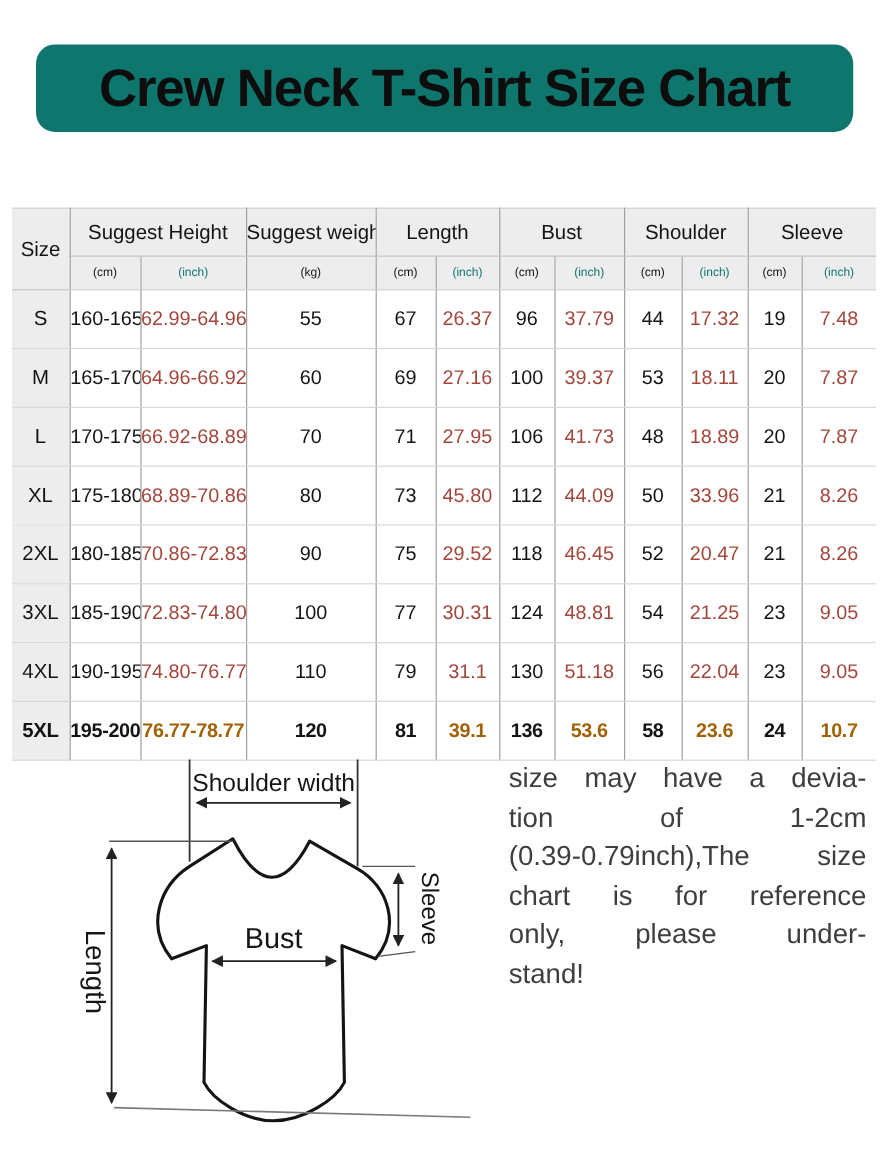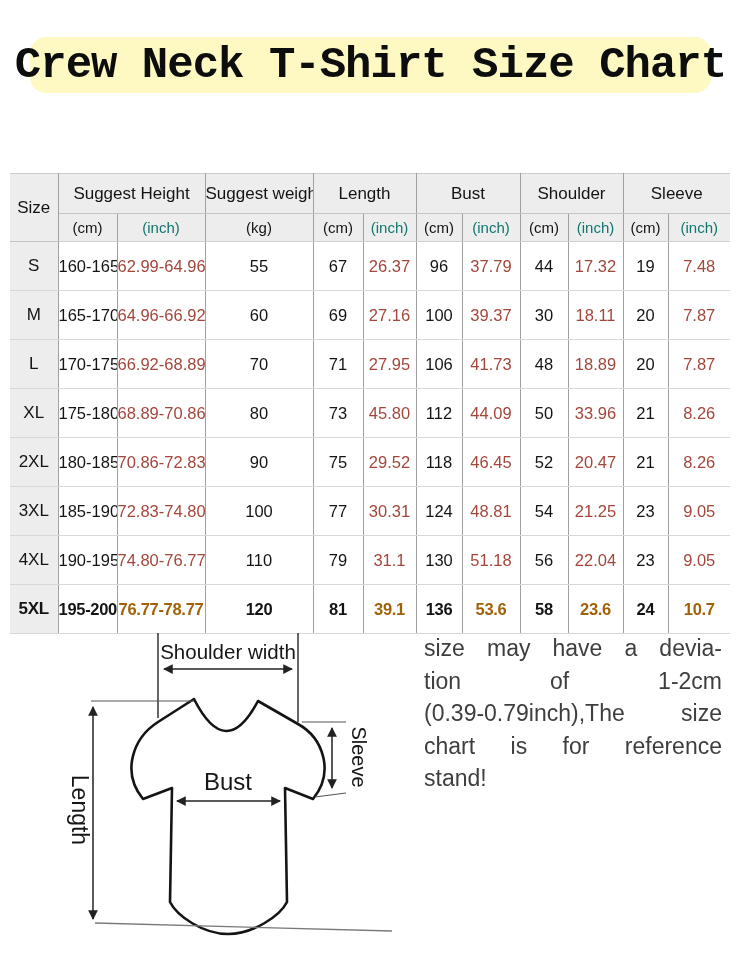--- a/index.html
+++ b/index.html
@@ -4,23 +4,23 @@
 <style>
   * { margin: 0; padding: 0; box-sizing: border-box; }
   html, body { background: #fff; }
   body { font-family: "Liberation Sans", sans-serif; }
   .page {
     position: relative; width: 740px; height: 962px;
     background: #ffffff; overflow: hidden; margin: 0 auto;
   }
   
   .title-box {
-    position: absolute; left: 30px; top: 37px; width: 681px; height: 56px;
-    background: #fef9c3; border-radius: 16px;
-    display: flex; align-items: center; justify-content: center; font-family: Liberation Mono, monospace;
+    position: absolute; left: 30px; top: 37px; width: 681px; height: 73px;
+    background: #0f766e; border-radius: 16px;
+    display: flex; align-items: center; justify-content: center;
   }
   .title-box h1 {
     font-size: 44px; font-weight: 700; letter-spacing: -1px; color: #0d0d0d;
     white-space: nowrap;
   }
   
   .table-wrap { position: absolute; left: 10px; top: 148px; width: 720px; }
   table.size-table {
     border-collapse: collapse; table-layout: fixed; width: 720px;
     font-family: Liberation Sans, sans-serif;
@@ -28,21 +28,21 @@
   }
   .size-table th, .size-table td {
     text-align: center; vertical-align: middle; color: #141414;
     font-weight: 400; overflow: hidden; white-space: nowrap;
   }
   .size-table th:not(:last-child), .size-table td:not(:last-child) {
     border-right: 1px solid #a0a0a0;
   }
   .size-table thead th { background: #ededed; border-top: 1px solid #cccccc; }
   .group-row th { height: 40px; font-size: 17px; border-bottom: 1px solid #c4c4c4; }
-  .unit-row th { height: 28px; font-size: 15px; border-bottom: 1px solid #cfcfcf; }
+  .unit-row th { height: 28px; font-size: 10px; border-bottom: 1px solid #cfcfcf; }
   .size-table tbody td { height: 49px; font-size: 16.5px; border-bottom: 1px solid #d8d8d8; }
   .size-table tbody td.size-cell { background: #ededed; font-size: 17px; }
   .size-table .inch { color: #a3463c; }
   .size-table .unit-row .inch { color: #0f766e; }
   .size-table tr.bold-row td { font-weight: 700; letter-spacing: -0.3px; }
   .size-table tr.bold-row td.inch { color: #a16207; }
   
   .diagram { position: absolute; left: 35px; top: 628px; width: 380px; height: 320px; }
   .diagram text { font-family: "Liberation Sans", sans-serif; fill: #161616; }
   
@@ -119,21 +119,21 @@
           </tr>
           <tr>
             <td class="size-cell">M</td>
             <td>165-170</td>
             <td class="inch">64.96-66.92</td>
             <td>60</td>
             <td>69</td>
             <td class="inch">27.16</td>
             <td>100</td>
             <td class="inch">39.37</td>
-            <td>30</td>
+            <td>53</td>
             <td class="inch">18.11</td>
             <td>20</td>
             <td class="inch">7.87</td>
           </tr>
           <tr>
             <td class="size-cell">L</td>
             <td>170-175</td>
             <td class="inch">66.92-68.89</td>
             <td>70</td>
             <td>71</td>
@@ -257,16 +257,17 @@
 
     <text x="228" y="790" text-anchor="middle" font-size="24">Bust</text>
     <line x1="177" y1="801" x2="280" y2="801" stroke="#222" stroke-width="1.5" marker-start="url(#ah)" marker-end="url(#ah)"></line>
   </svg>
 
   <div class="note">
     <div class="note-line">size may have a devia-</div>
     <div class="note-line">tion of 1-2cm</div>
     <div class="note-line">(0.39-0.79inch),The size</div>
     <div class="note-line">chart is for reference</div>
+    <div class="note-line">only, please under-</div>
     <div class="note-line">stand!</div>
   </div>
 
 </div>
 
 </body></html>

